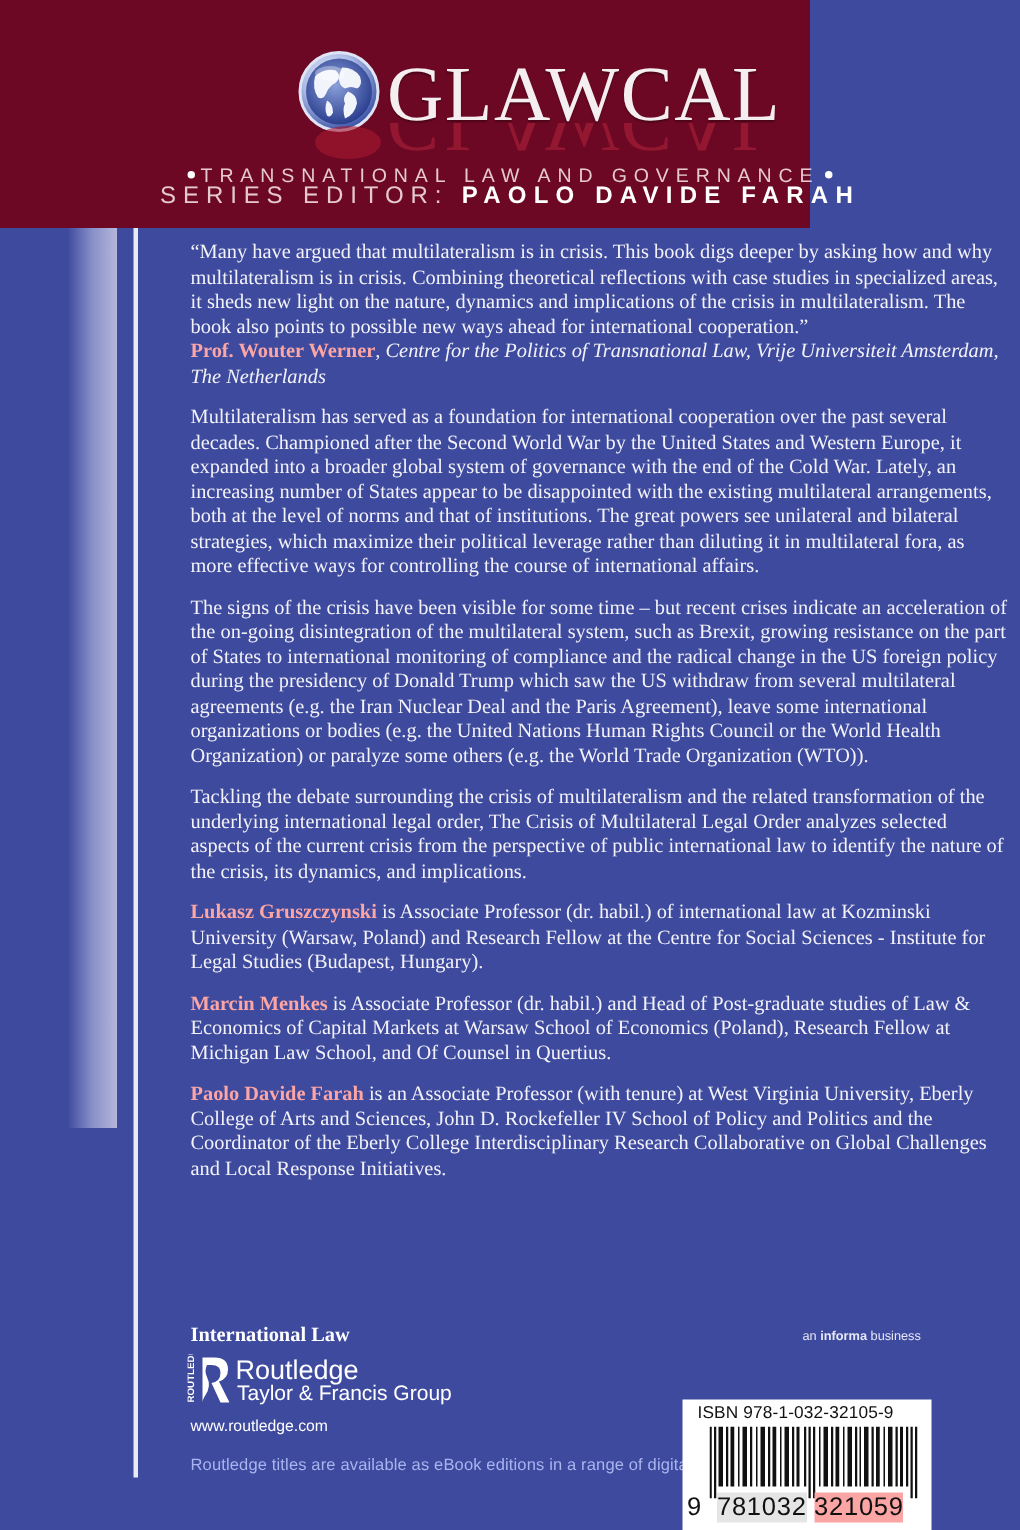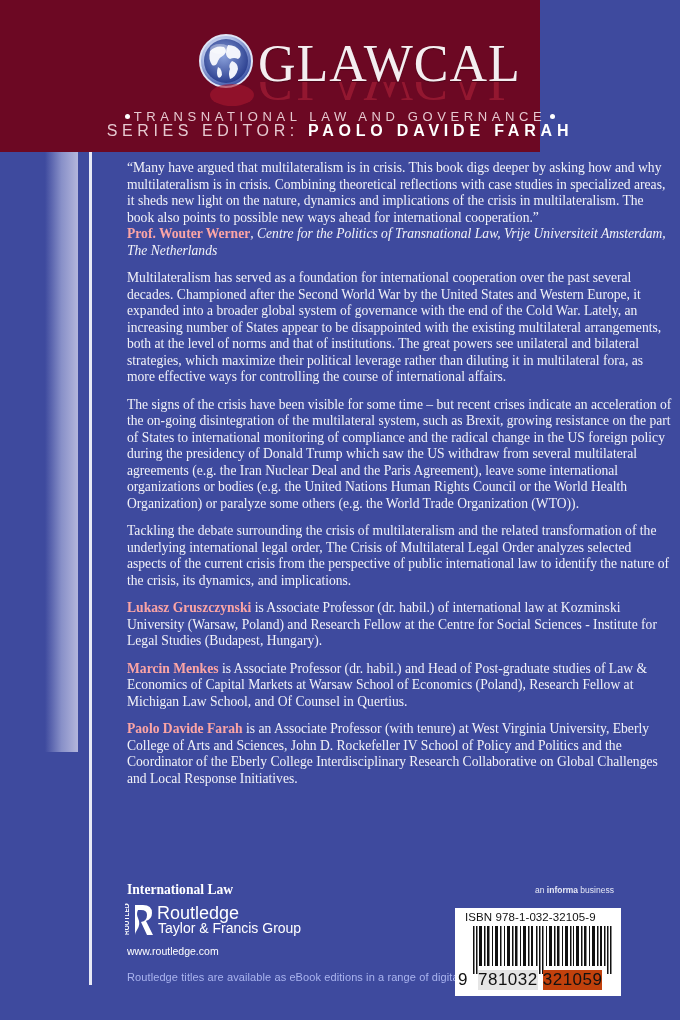--- a/index.html
+++ b/index.html
@@ -86,36 +86,36 @@
     font-family: "Liberation Sans", "DejaVu Sans", sans-serif;
     font-size: 11px; color: #aab4ef; letter-spacing: 0.1px;
   }
   .informa {
     position: absolute; left: 535px; top: 885px;
     font-family: "Liberation Sans", "DejaVu Sans", sans-serif;
     font-size: 8.5px; color: #e6e8f6;
   }
   .informa b { font-weight: bold; }
   .barcode-box {
-    position: absolute; left: 455px; top: 908px; width: 166px; height: 88px;
+    position: absolute; left: 455px; top: 933px; width: 166px; height: 88px;
     background: #ffffff;
   }
   .isbn-label {
     position: absolute; left: 10px; top: 3px; font-family: "Liberation Sans", "DejaVu Sans", sans-serif;
     font-size: 11.5px; color: #111; letter-spacing: 0.1px;
   }
   .bars { position: absolute; left: 18px; top: 18px; width: 140px; height: 48px; }
   .barcode-digits {
     position: absolute; left: 3px; top: 62px; width: 160px;
     font-family: "Liberation Sans", "DejaVu Sans", sans-serif;
     font-size: 17px; color: #111; line-height: 20px; display: flex;
   }
   .barcode-digits .d-first { width: 15px; }
   .barcode-digits .d-left { margin-left: 5px; letter-spacing: 0.5px; background: #e5e5e5; }
-  .barcode-digits .d-right { margin-left: 5px; letter-spacing: 0.5px; background: #c2410c; }
+  .barcode-digits .d-right { margin-left: 5px; letter-spacing: 0.5px; background: #fca5a5; }
 </style>
 </head>
 <body>
 
 <div class="header">
   <div class="logo-row">
     <svg class="globe" viewBox="0 0 56 56">
       <defs>
         <radialGradient id="gl" cx="40%" cy="35%" r="65%">
           <stop offset="0%" stop-color="#f6f8ff"></stop>

